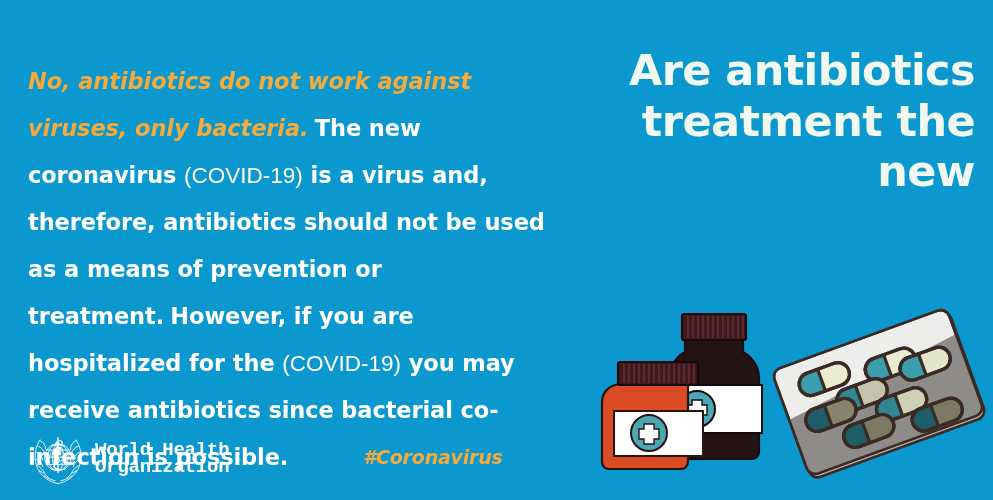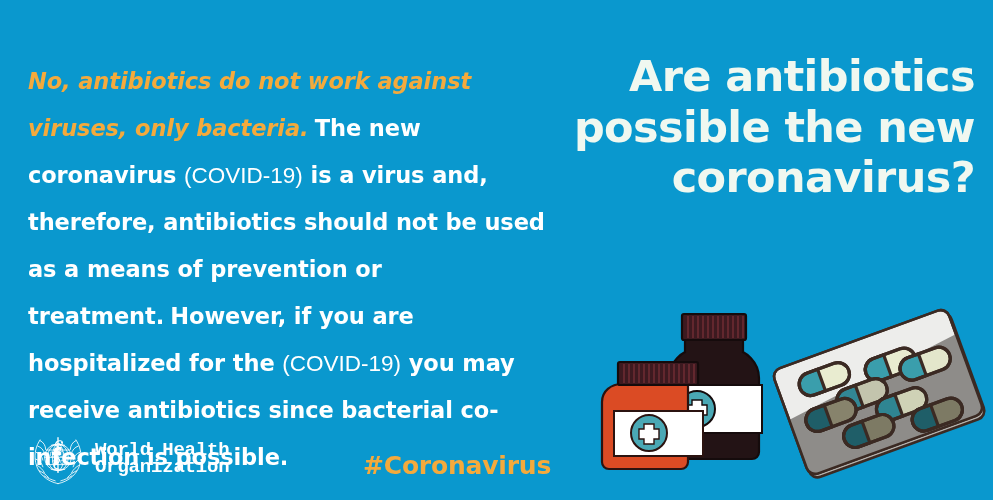--- a/index.html
+++ b/index.html
@@ -26,21 +26,21 @@
     color:#ffffff;
     font-family:"DejaVu Sans", sans-serif;
   }
   .body-copy .hl { color:#f4aa3c;font-style:italic; }
   .body-copy .lt { font-weight:normal; font-family:Liberation Sans, sans-serif; letter-spacing:0px; }
   .body-copy p { margin:0; }
 
   
   .headline {
     position:absolute;
-    right:18px; top:51px;
+    right:18px; top:45px;
     width:420px;
     text-align:right;
     font-size:43px;
     font-weight:bold;
     line-height:50.5px;
     letter-spacing:-0.6px;
     color:#f0f8f0;
     font-family:"DejaVu Sans", sans-serif;
   }
   .headline span { display:block; }
@@ -57,26 +57,27 @@
     font-family:Liberation Mono, monospace;
     font-weight:bold;
     font-size:19px;
     line-height:17.5px;
     letter-spacing:-0.2px;
   }
   .who-words span { display:block; }
 
   .hashtag {
     position:absolute;
-    left:363px; bottom:20px;
+    left:363px; bottom:32px;
     color:#f4aa3c;
     font-family:"DejaVu Sans", sans-serif;
     font-weight:bold;
-    font-size:25px;
+    font-size:19px;
     letter-spacing:-0.2px;
+    font-style:italic;
   }
 
   
   .illustration {
     position:absolute;
     left:600px; top:296px;
     width:393px; height:204px;
   }
   .illustration svg { display:block; width:393px; height:204px; }
 </style>
@@ -84,22 +85,21 @@
 <body>
 
 <div class="poster">
 
   <div class="body-copy">
     <p><span class="hl">No, antibiotics do not work against viruses, only bacteria.</span><span class="lt">&nbsp;</span><span>The new coronavirus </span><span class="lt">(COVID-19)</span><span> is a virus and, therefore, antibiotics should not be used as a means of prevention or treatment.</span><span class="lt">&nbsp;</span><span>However, if you are hospitalized for the </span><span class="lt">(COVID-19)</span><span> you may receive antibiotics since bacterial co-infection is possible.</span></p>
   </div>
 
   <div class="headline">
     <span>Are antibiotics</span>
-    <span>possible the new</span>
-    <span>coronavirus?</span>
+    <span>treatment the new</span>
   </div>
 
   <div class="who-lockup">
     <svg class="who-emblem" viewBox="0 0 100 100">
       <g fill="none" stroke="#ffffff" stroke-width="1.5" stroke-linecap="round">
 
         <path d="M50 94 C30 90 14 76 10 56 C7 40 11 26 18 16"></path>
         <path d="M18 17 C24 20 28 26 28 33"></path>
         <path d="M14 27 C20 29 25 34 26 41"></path>
         <path d="M11 38 C17 40 22 45 23 52"></path>

